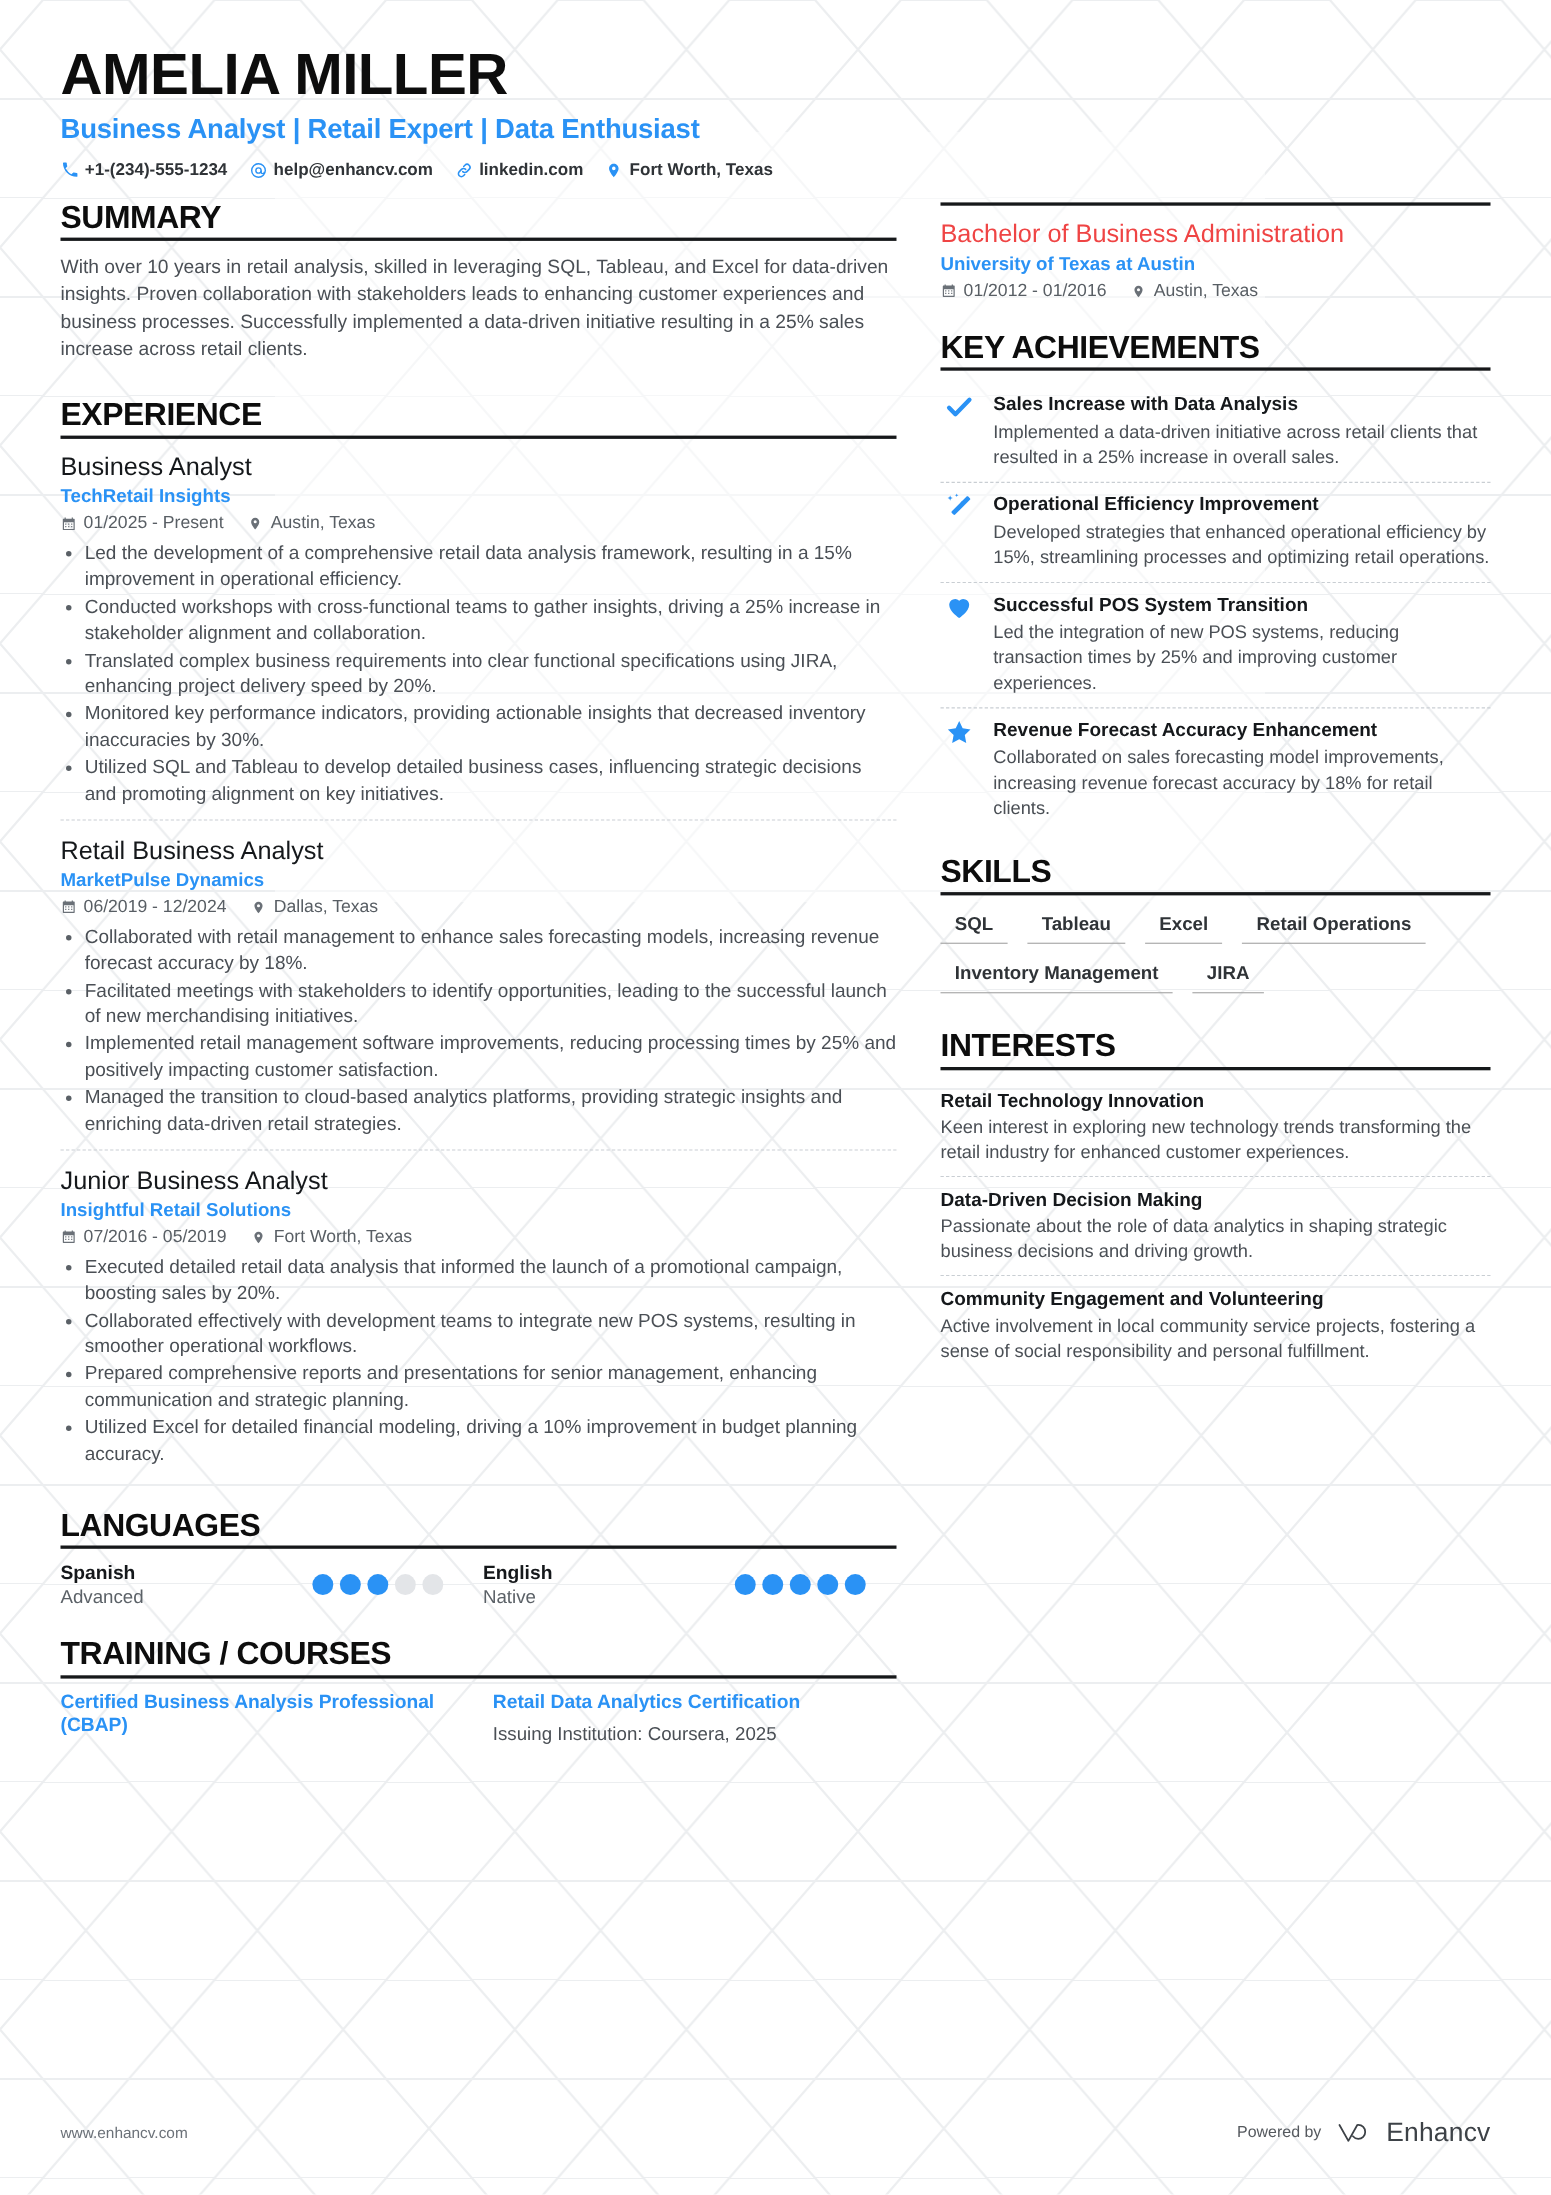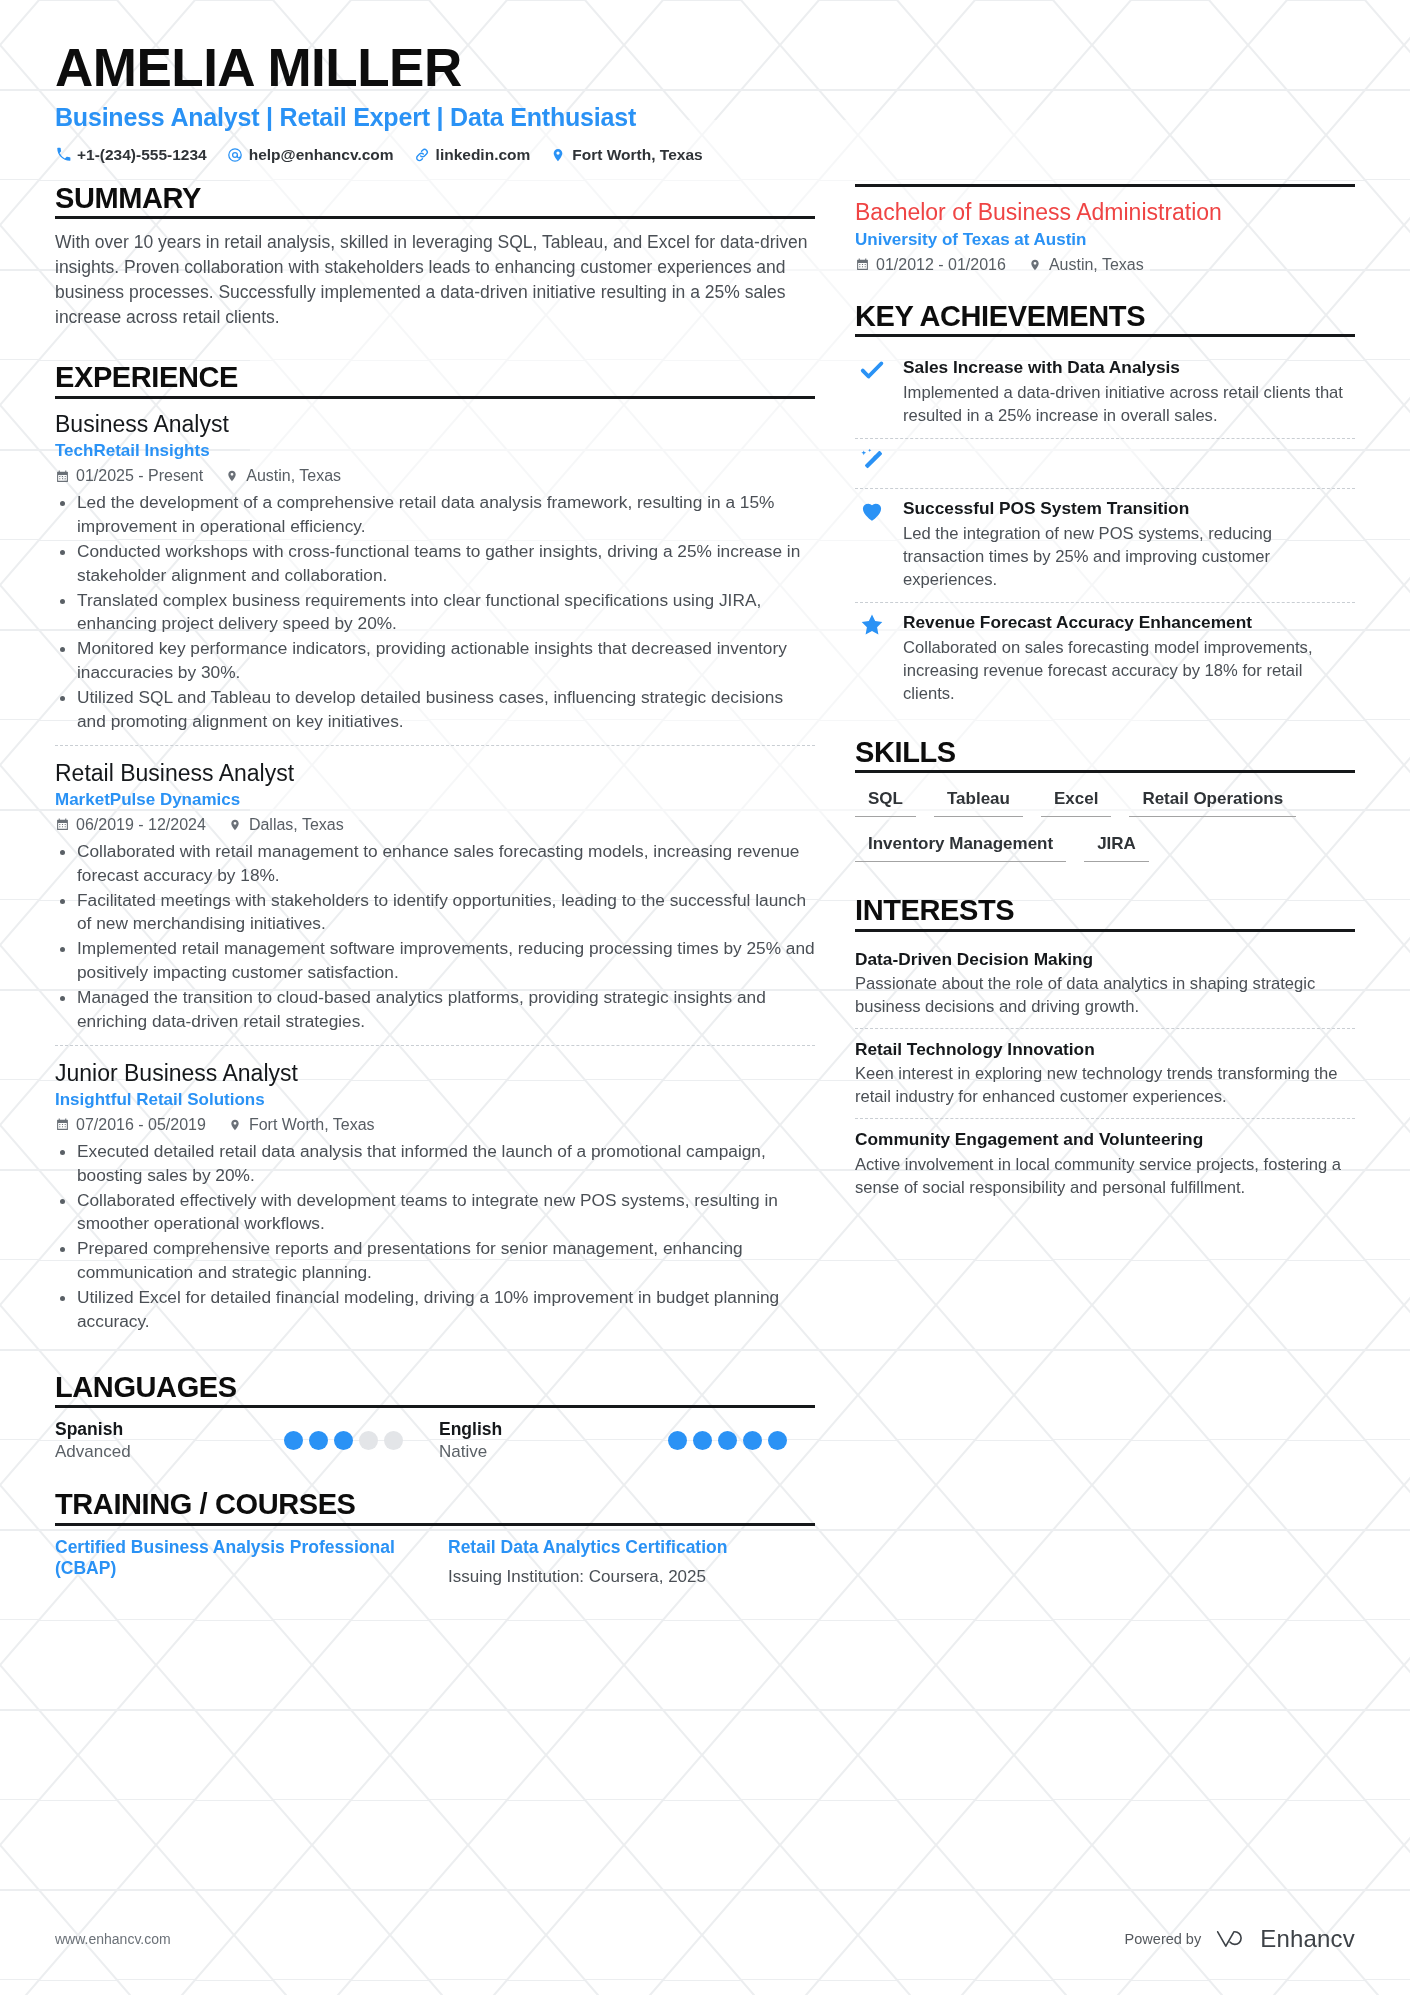--- a/index.html
+++ b/index.html
@@ -399,20 +399,24 @@
 
         <div class="ach">
           <div class="ach-ico">
             <svg width="28" height="26" viewBox="0 0 24 24" fill="#2a92f5">
               <path d="M19.6 3.1l1.4 1.4c.4.4.4 1 0 1.4L8.6 18.3c-.4.4-1 .4-1.4 0l-1.4-1.4c-.4-.4-.4-1 0-1.4L18.2 3.1c.4-.4 1-.4 1.4 0z"></path>
               <path d="M4.4 2.2l.6 1.6 1.6.6-1.6.6-.6 1.6-.6-1.6L2.2 4.4l1.6-.6.6-1.6z"></path>
               <path d="M9.9 0.6l.4 1.1 1.1.4-1.1.4-.4 1.1-.4-1.1-1.1-.4 1.1-.4.4-1.1z"></path>
               <path d="M14.4 6.4l.4 1.1 1.1.4-1.1.4-.4 1.1-.4-1.1-1.1-.4 1.1-.4.4-1.1z"></path>
             </svg>
           </div>
+          <div class="ach-body">
+            <div class="ach-title">Operational Efficiency Improvement</div>
+            <div class="ach-desc">Developed strategies that enhanced operational efficiency by 15%, streamlining processes and optimizing retail operations.</div>
+          </div>
         </div>
 
         <div class="ach">
           <div class="ach-ico">
             <svg width="28" height="26" viewBox="0 0 24 24" fill="#2a92f5">
                 <path d="M12 21s-8.4-5.3-8.4-11.1A5 5 0 0 1 12 6.6a5 5 0 0 1 8.4 3.3C20.4 15.7 12 21 12 21z"></path>
               </svg>
           </div>
           <div class="ach-body">
             <div class="ach-title">Successful POS System Transition</div>
@@ -448,26 +452,26 @@
         </div>
       </div>
 
       <div class="spacer-12"></div>
 
       <div class="sec">
         <h2 class="sec-title">INTERESTS</h2>
         <div class="sec-rule"></div>
 
         <div class="interest">
+          <div class="interest-title">Retail Technology Innovation</div>
+          <div class="interest-desc">Keen interest in exploring new technology trends transforming the retail industry for enhanced customer experiences.</div>
+        </div>
+        <div class="interest">
           <div class="interest-title">Data-Driven Decision Making</div>
           <div class="interest-desc">Passionate about the role of data analytics in shaping strategic business decisions and driving growth.</div>
-        </div>
-        <div class="interest">
-          <div class="interest-title">Retail Technology Innovation</div>
-          <div class="interest-desc">Keen interest in exploring new technology trends transforming the retail industry for enhanced customer experiences.</div>
         </div>
         <div class="interest">
           <div class="interest-title">Community Engagement and Volunteering</div>
           <div class="interest-desc">Active involvement in local community service projects, fostering a sense of social responsibility and personal fulfillment.</div>
         </div>
       </div>
 
     </div>
   </div>
 </div>

